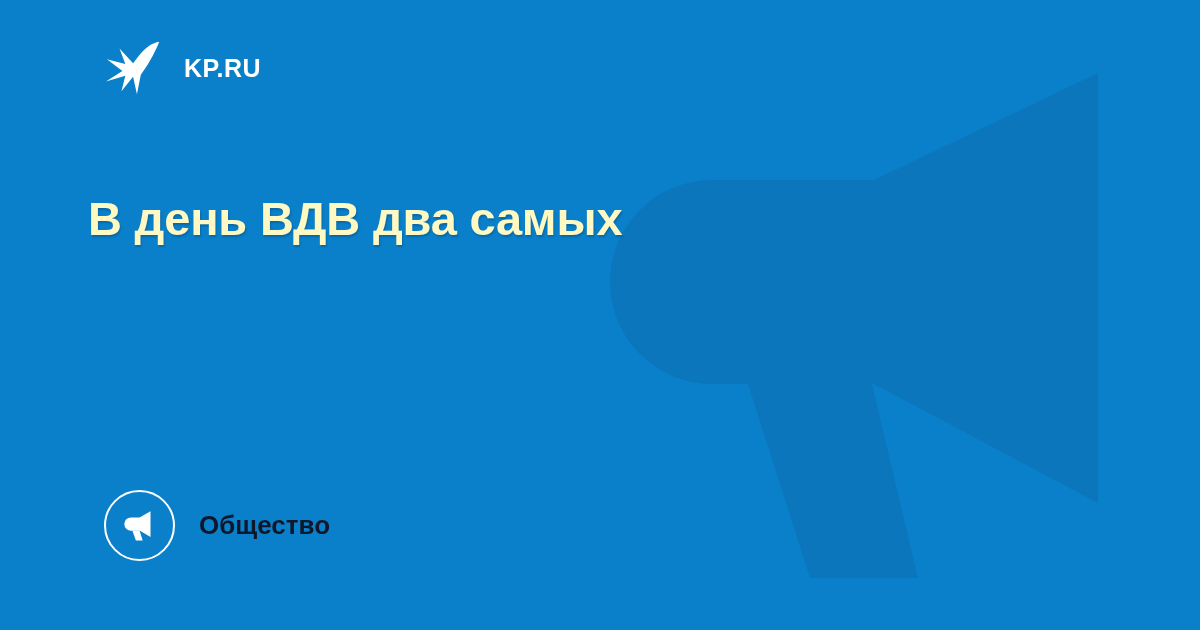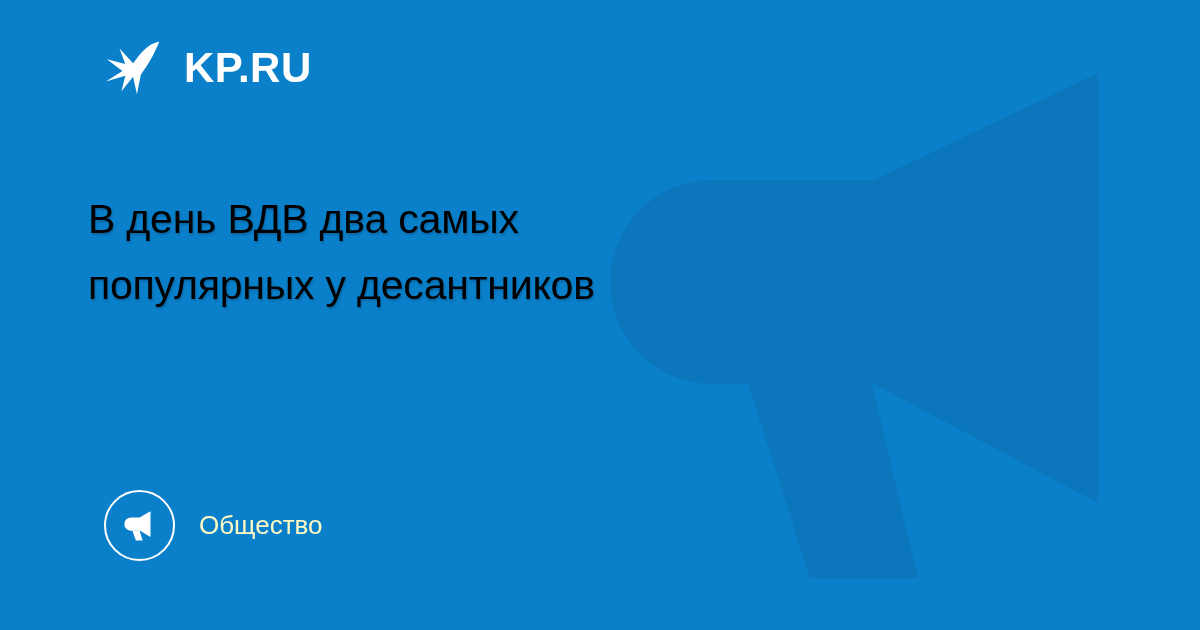--- a/index.html
+++ b/index.html
@@ -47,37 +47,37 @@
     display: block;
     flex: 0 0 auto;
   }
   .brand-mark svg {
     display: block;
     width: 62px;
     height: 62px;
   }
   .brand-word {
     color: #ffffff;
-    font-size: 42px;
+    font-size: 25px;
     font-weight: 700;
     letter-spacing: 0.5px;
     line-height: 1;
     white-space: nowrap;
     padding-top: 2px;
   }
 
   
   .headline {
     position: absolute;
     left: 88px;
     top: 186px;
     width: 860px;
-    color: #000000;
-    font-size: 41px;
-    font-weight: 400;
+    color: #fef9c3;
+    font-size: 47px;
+    font-weight: 700;
     line-height: 66px;
     letter-spacing: -0.2px;
     text-shadow: 1px 2px 2px rgba(0, 45, 85, 0.30);
   }
   .headline-line {
     display: block;
     white-space: nowrap;
   }
 
   
@@ -101,23 +101,23 @@
     justify-content: center;
     flex: 0 0 auto;
   }
   .category-badge svg {
     display: block;
     width: 36px;
     height: 36px;
     margin-left: -1px;
   }
   .category-label {
-    color: #fef9c3;
+    color: #0f172a;
     font-size: 26px;
-    font-weight: 400;
+    font-weight: 700;
     line-height: 1;
     white-space: nowrap;
   }
 </style>
 </head>
 <body>
 
 <div class="card">
 
   <div class="watermark">
@@ -139,21 +139,20 @@
         <g fill="#ffffff">
           <path d="M57 6 C50 7 43 12 37 19 L30 28 L16 13 L22 29 L3 24 L19 36 L2 47 L22 41 L18 57 L30 42 L34 60 L38 40 C44 32 52 19 57 6 Z"></path>
         </g>
       </svg>
     </span>
     <span class="brand-word">KP.RU</span>
   </div>
 
   <div class="headline">
     <span class="headline-line">В день ВДВ два самых</span>
-    <span class="headline-line">популярных у десантников</span>
   </div>
 
   <div class="category">
     <span class="category-badge">
       <span style="display:block;">
         <svg viewBox="0 0 36 36" xmlns="http://www.w3.org/2000/svg" aria-hidden="true">
           <g fill="#ffffff">
             <path d="M29.5 4.2 L29.5 30.0 L18.6 23.6 L18.6 10.6 Z"></path>
             <path d="M10.0 10.4 H19.3 V23.8 H10.0 A6.7 6.7 0 0 1 10.0 10.4 Z"></path>
             <path d="M11.4 23.8 H18.6 L21.7 33.4 H14.9 Z"></path>

